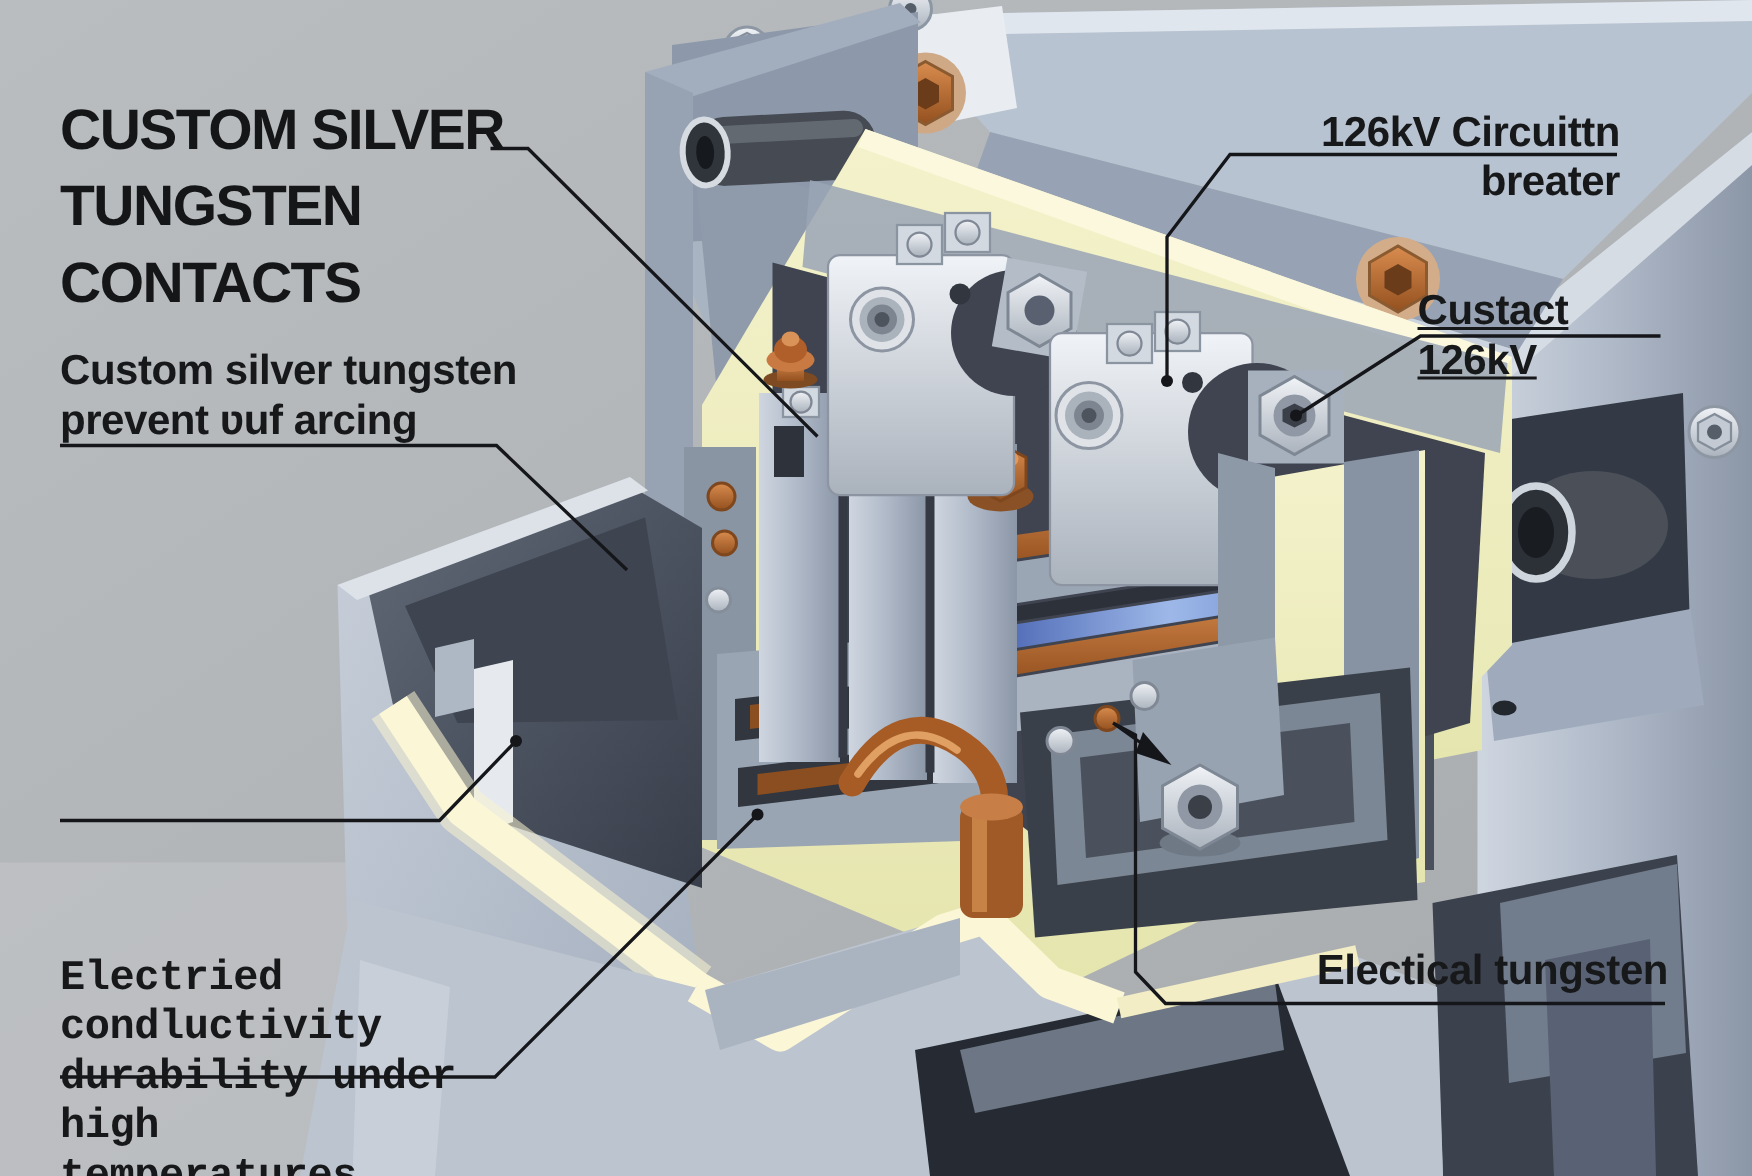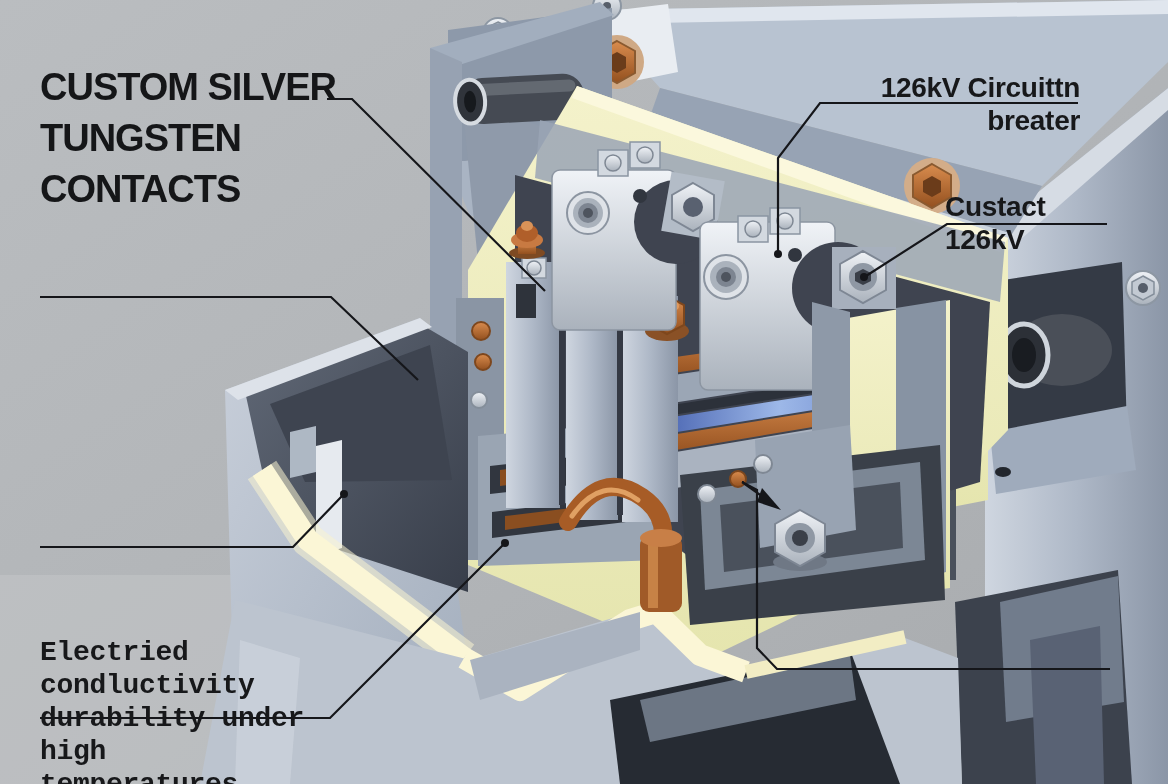--- a/index.html
+++ b/index.html
@@ -311,23 +311,26 @@
     <circle cx="864" cy="277" r="4" fill="#15161a" stroke="none"></circle>
     <path d="M1110,669 L777,669 L757,648 L757,490 L742,482 M742,482 L770,502"></path>
     <polygon points="781,510 762,488 757,502" fill="#15161a" stroke="none"></polygon>
   </g>
 </svg>
 
   <div class="callout heading" style="left:40px;top:62px;width:330px;">CUSTOM SILVER
 TUNGSTEN
 CONTACTS</div>
 
+  <div class="callout small" style="left:40px;top:230px;width:320px;">Custom silver tungsten
+prevent ʋuf arcing</div>
 
 
   <div class="callout small" style="left:40px;top:636px;width:320px;font-family:Liberation Mono, monospace;">Electried condluctivity
 durability under high
 temperatures wircing</div>
 
   <div class="callout small alignR" style="left:818px;top:71px;width:262px;">126kV Circuittn breater</div>
 
-  <div class="callout small" style="left:945px;top:190px;width:170px;">Custact 126kV</div>
-
+  <div class="callout small" style="left:945px;top:190px;width:170px;text-decoration:underline;">Custact 126kV</div>
+
+  <div class="callout small alignR" style="left:876px;top:630px;width:236px;">Electical tungsten</div>
 </div>
 
 </body></html>

